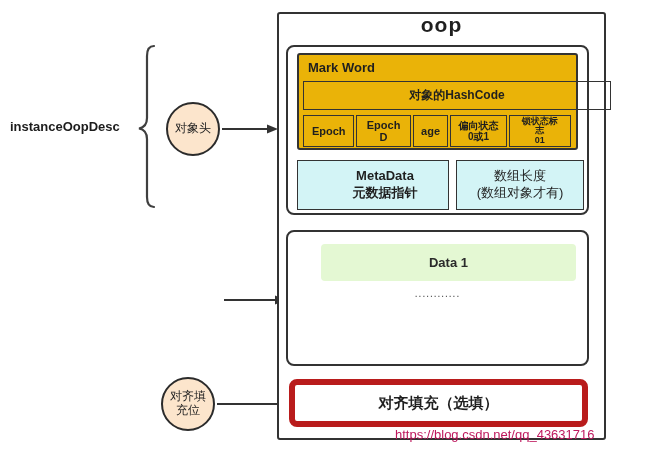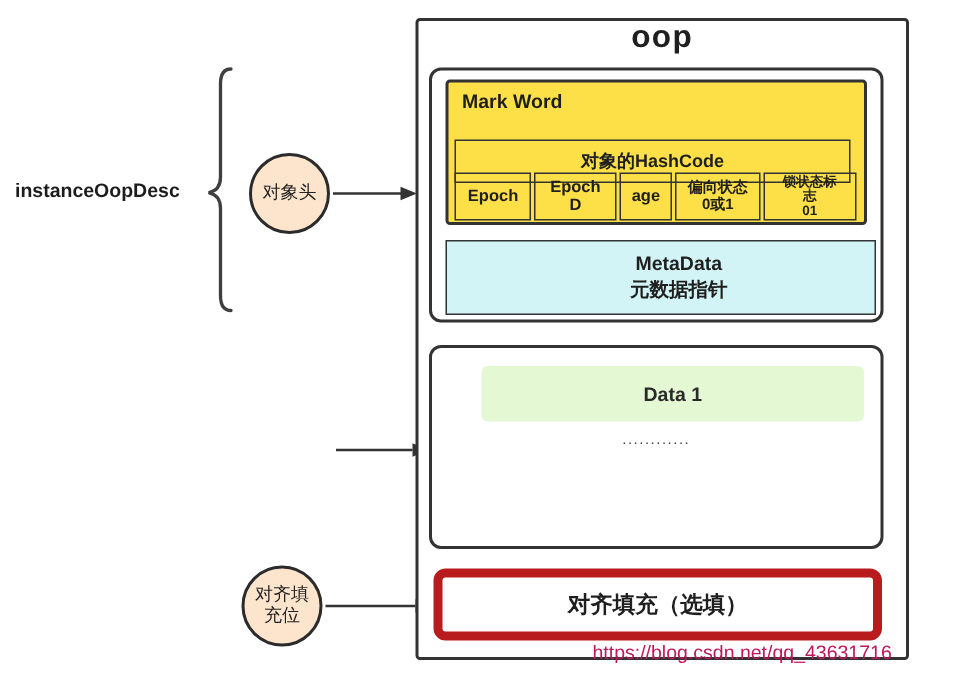--- a/index.html
+++ b/index.html
@@ -14,21 +14,21 @@
     border-radius:50%;background:#fce5cc;border:2px solid #2b2b2b;
     display:flex;align-items:center;justify-content:center;text-align:center;
     font-size:12px;line-height:1.15;white-space:pre-line;color:#222;
   }
   svg.overlay{position:absolute;left:0;top:0;pointer-events:none;}
   
   .outer-box{border:2px solid #333;border-radius:3px;background:#fff;}
   .oop-title{left:277px;top:13px;width:329px;text-align:center;font-size:21px;font-weight:bold;letter-spacing:1px;}
   
   .section{border:2px solid #333;border-radius:8px;background:#fff;}
-  .mw-box{border:2px solid #333;border-radius:3px;background:#fde047;}
+  .mw-box{border:2px solid #333;border-radius:3px;background:#eab308;}
   .mw-title{font-size:13px;font-weight:bold;}
   .hash-box{border:1.5px solid #333;display:flex;align-items:center;justify-content:center;font-size:12px;font-weight:bold;}
   .cells-row{display:flex;gap:2px;}
   .cell{
     border:1.5px solid #333;display:flex;align-items:center;justify-content:center;
     text-align:center;font-weight:bold;white-space:pre-line;line-height:1.1;
   }
   .cell.en{font-size:11px;}
   .cell.cn{font-size:10px;}
   .cell.cn-sm{font-size:9px;line-height:1.05;}
@@ -67,37 +67,39 @@
   <div class="abs circle" style="left:161px;top:377px;width:54px;height:54px;">对齐填
 充位</div>
 
   <div class="abs outer-box" style="left:277px;top:12px;width:329px;height:428px;"></div>
   <div class="abs oop-title">oop</div>
 
   <div class="abs section" style="left:286px;top:45px;width:303px;height:170px;">
 
     <div class="abs mw-box" style="left:9px;top:6px;width:281px;height:97px;">
       <div class="abs mw-title" style="left:9px;top:5px;">Mark Word</div>
-      <div class="abs hash-box" style="left:4px;top:38px;width:264px;height:29px;">对象的HashCode</div>
+      <div class="abs hash-box" style="left:4px;top:26px;width:308px;height:29px;">对象的HashCode</div>
       <div class="abs cells-row" style="left:4px;top:60px;width:268px;height:32px;">
         <div class="cell en" style="width:50px;">Epoch</div>
         <div class="cell en" style="width:53px;">Epoch
 D</div>
         <div class="cell en" style="width:34px;">age</div>
         <div class="cell cn" style="width:55px;">偏向状态
 0或1</div>
         <div class="cell cn-sm" style="width:61px;">锁状态标
 志
 01</div>
       </div>
     </div>
 
     <div class="abs" style="left:9px;top:113px;width:287px;height:50px;display:flex;gap:7px;">
       <div class="cyan-box bold" style="flex:1;padding-left:24px;">MetaData
 元数据指针</div>
+      <div class="cyan-box" style="flex:1;">数组长度
+(数组对象才有)</div>
     </div>
   </div>
 
   <div class="abs section" style="left:286px;top:230px;width:303px;height:136px;">
     <div class="abs green-box" style="left:22px;top:12px;width:255px;height:37px;">Data 1</div>
     <div class="abs dots" style="left:0;top:56px;width:100%;">............</div>
   </div>
 
   <div class="abs pad-box" style="left:289px;top:379px;width:299px;height:48px;">对齐填充（选填）</div>
 

